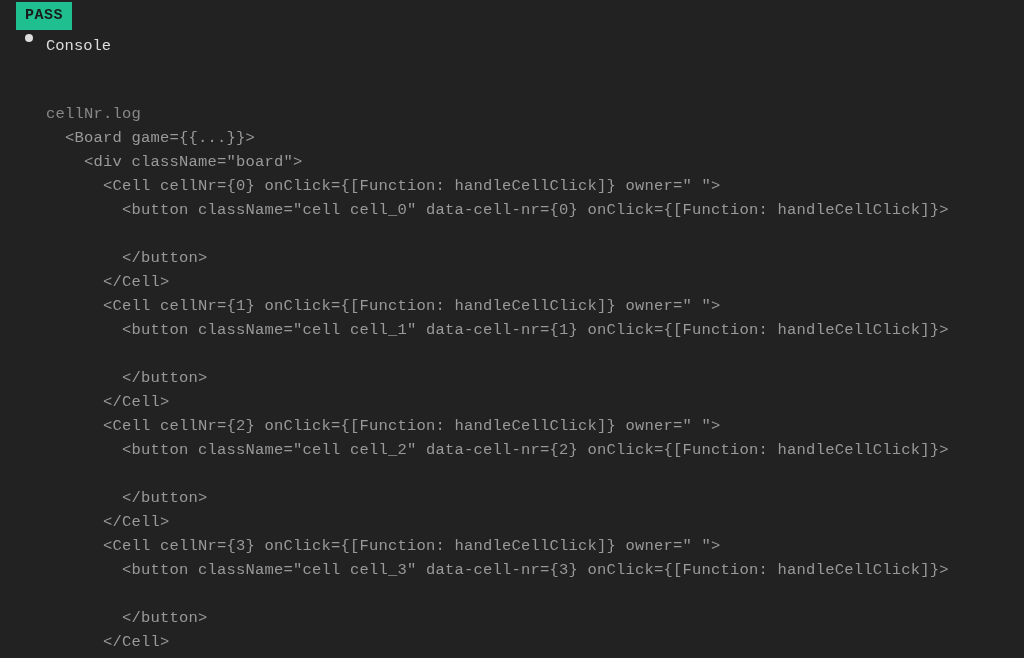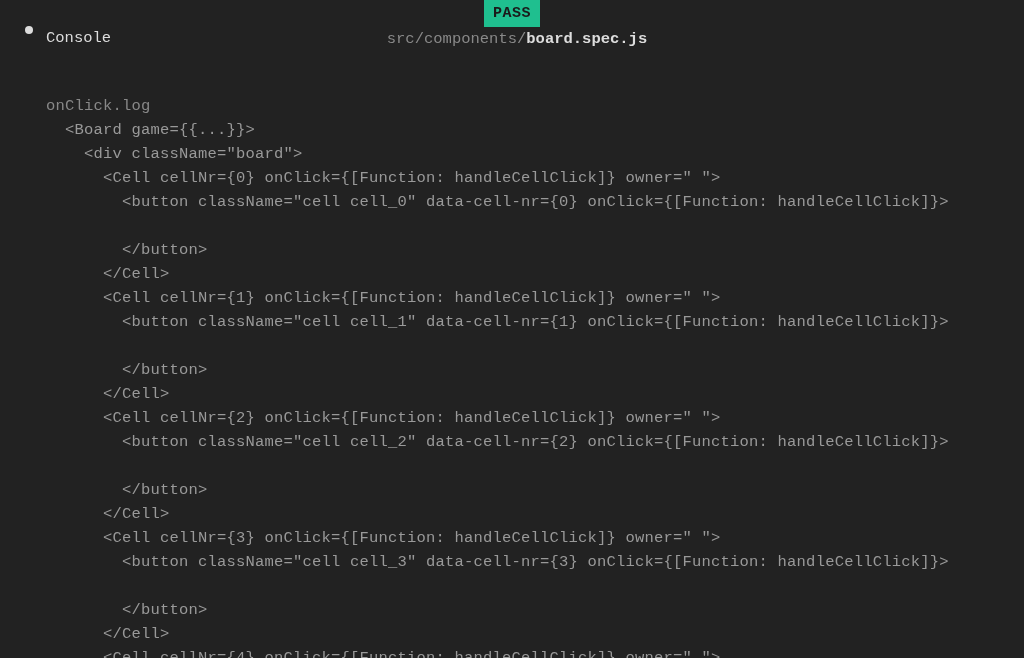--- a/index.html
+++ b/index.html
@@ -10,22 +10,21 @@
       line-height: 1.55;
       color: #999999;
       width: 1024px;
       height: 658px;
       overflow: hidden;
     }
     .header {
       display: flex;
       align-items: center;
       height: 24px;
-      padding: 0;
-      flex-direction: column;
+      padding: 16px;
     }
     .pass-badge {
       background: #1fbf8f;
       color: #1a1a1a;
       font-weight: bold;
       padding: 2px 9px;
       font-size: 15px;
       letter-spacing: 0.5px;
     }
     .file-path {
@@ -60,31 +59,28 @@
     }
     .log-title {
       color: #888888;
     }
   </style>
 </head>
 <body>
 
 <div class="header">
   <span class="pass-badge">PASS</span>
-  <span class="file-path">
-    <span>src/components/</span><span class="filename">board.spec.js</span>
-  </span>
 </div>
 
 <div class="console-header">
   <span class="bullet"></span>
   <span>Console</span>
 </div>
 
-<div class="log-body"><span class="log-title">onClick.log</span>
+<div class="log-body"><span class="log-title">cellNr.log</span>
 <span><span>  </span><span>&lt;Board game={{...}}&gt;</span></span>
 <span><span>    </span><span>&lt;div className="board"&gt;</span></span>
 <span><span>      </span><span>&lt;Cell cellNr={0} onClick={[Function: handleCellClick]} owner=" "&gt;</span></span>
 <span><span>        </span><span>&lt;button className="cell cell_0" data-cell-nr={0} onClick={[Function: handleCellClick]}&gt;</span></span>
 <span> </span>
 <span><span>        </span><span>&lt;/button&gt;</span></span>
 <span><span>      </span><span>&lt;/Cell&gt;</span></span>
 <span><span>      </span><span>&lt;Cell cellNr={1} onClick={[Function: handleCellClick]} owner=" "&gt;</span></span>
 <span><span>        </span><span>&lt;button className="cell cell_1" data-cell-nr={1} onClick={[Function: handleCellClick]}&gt;</span></span>
 <span> </span>

